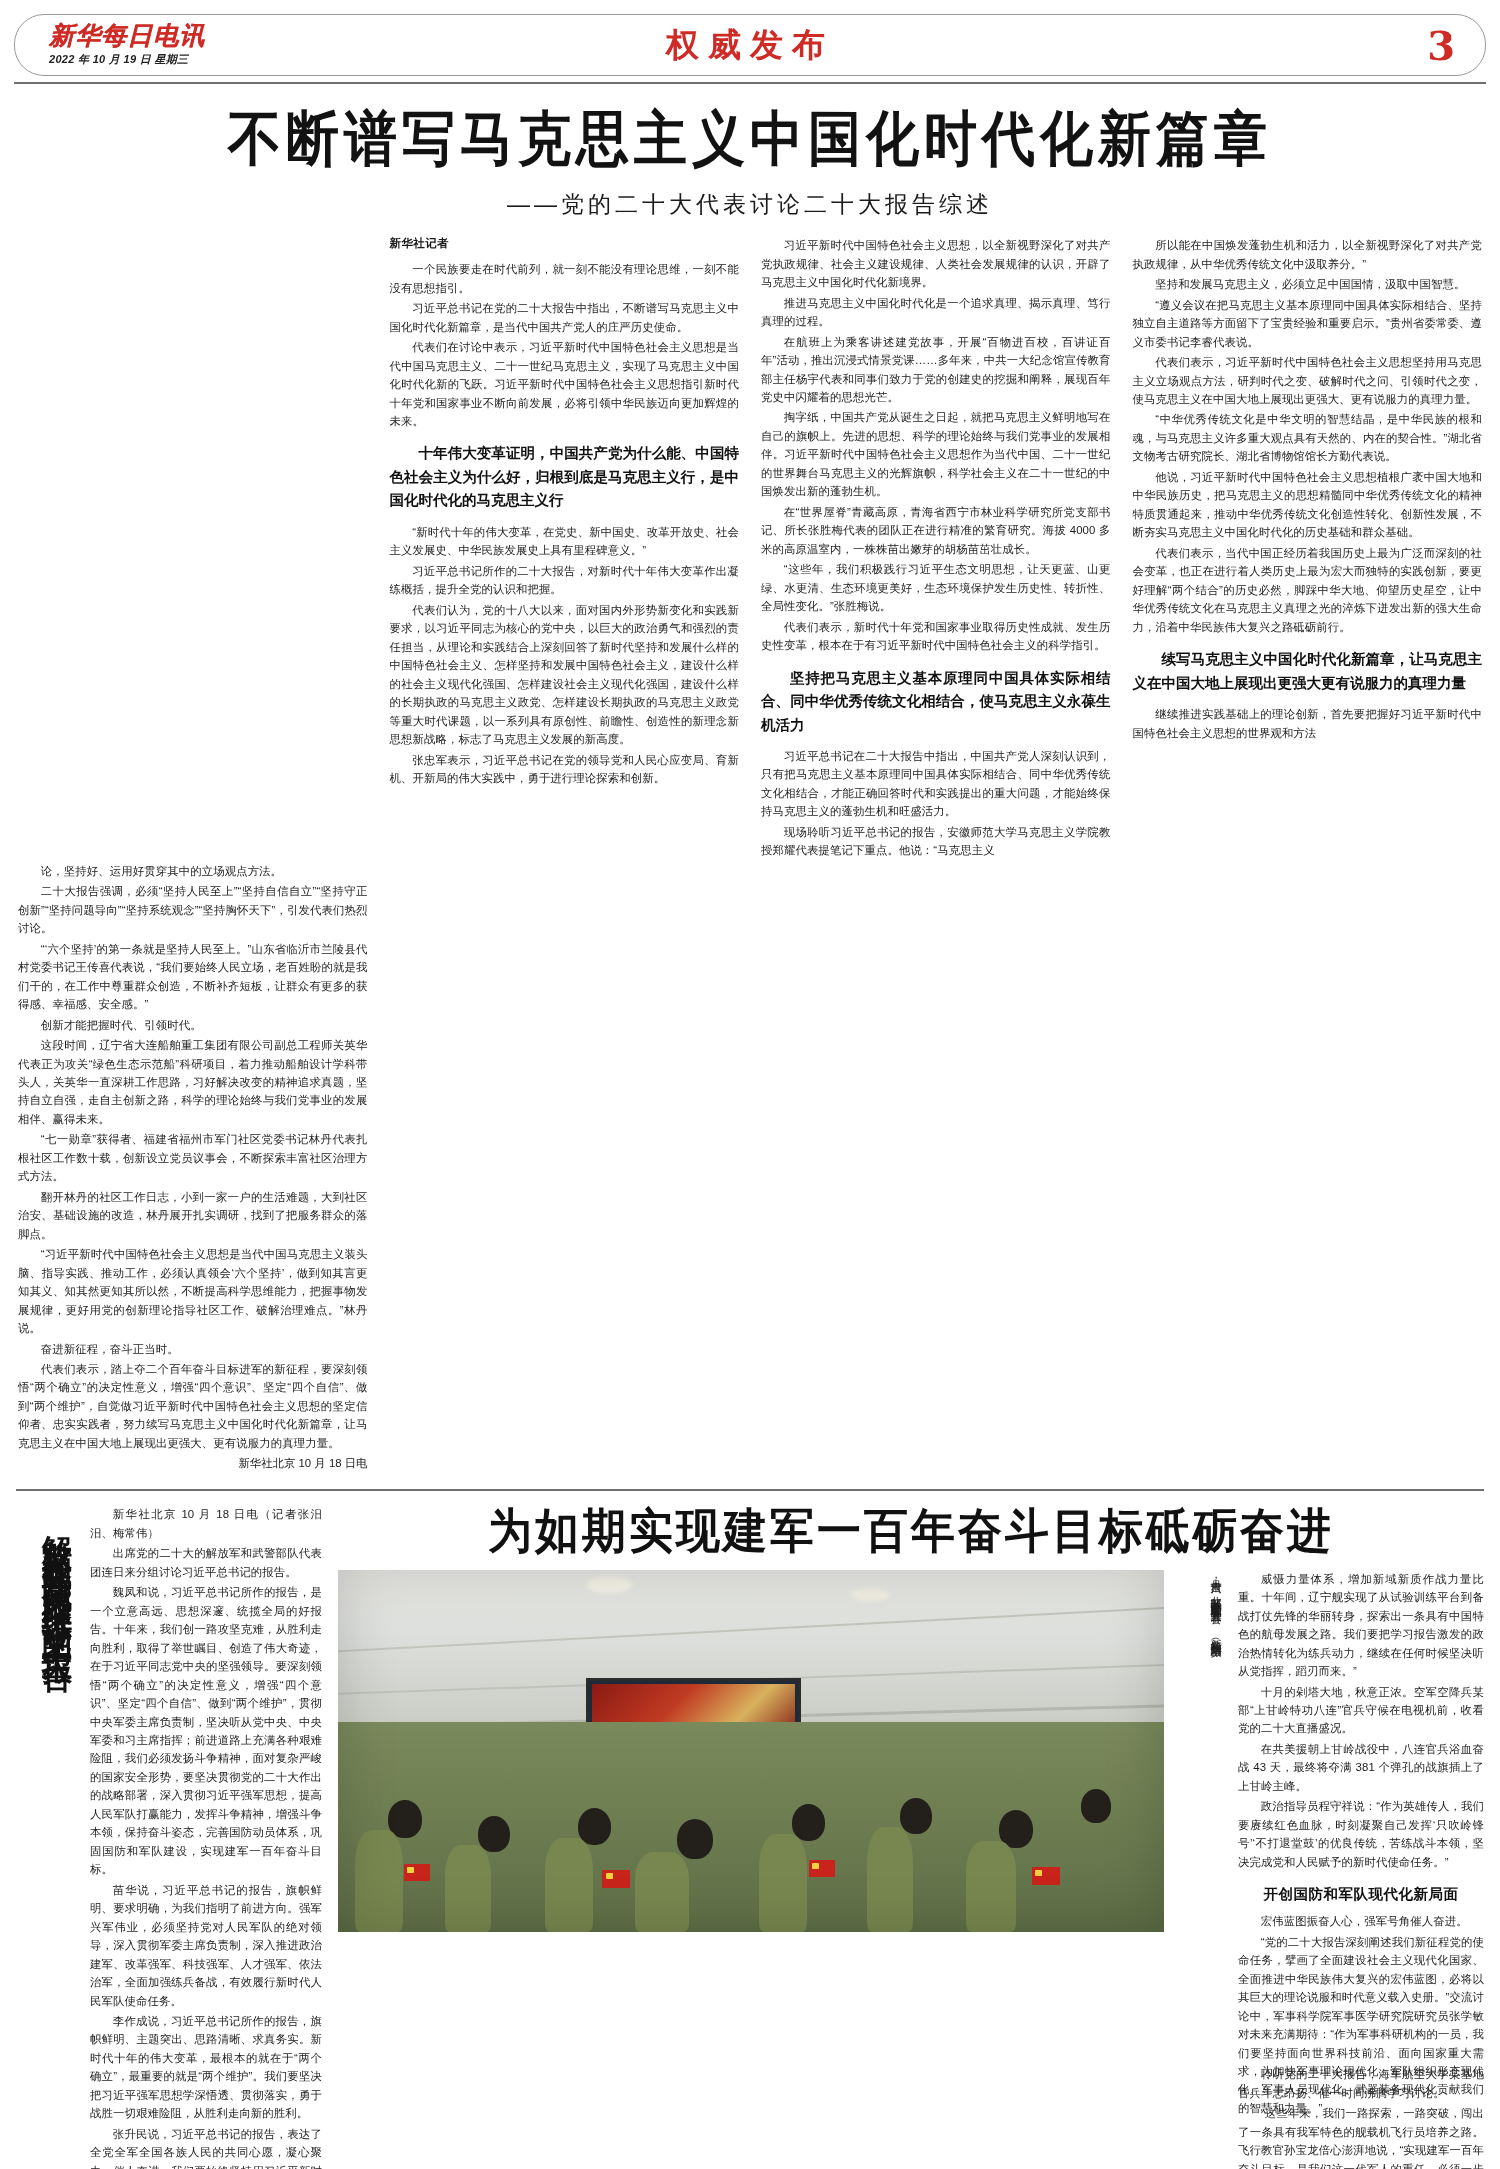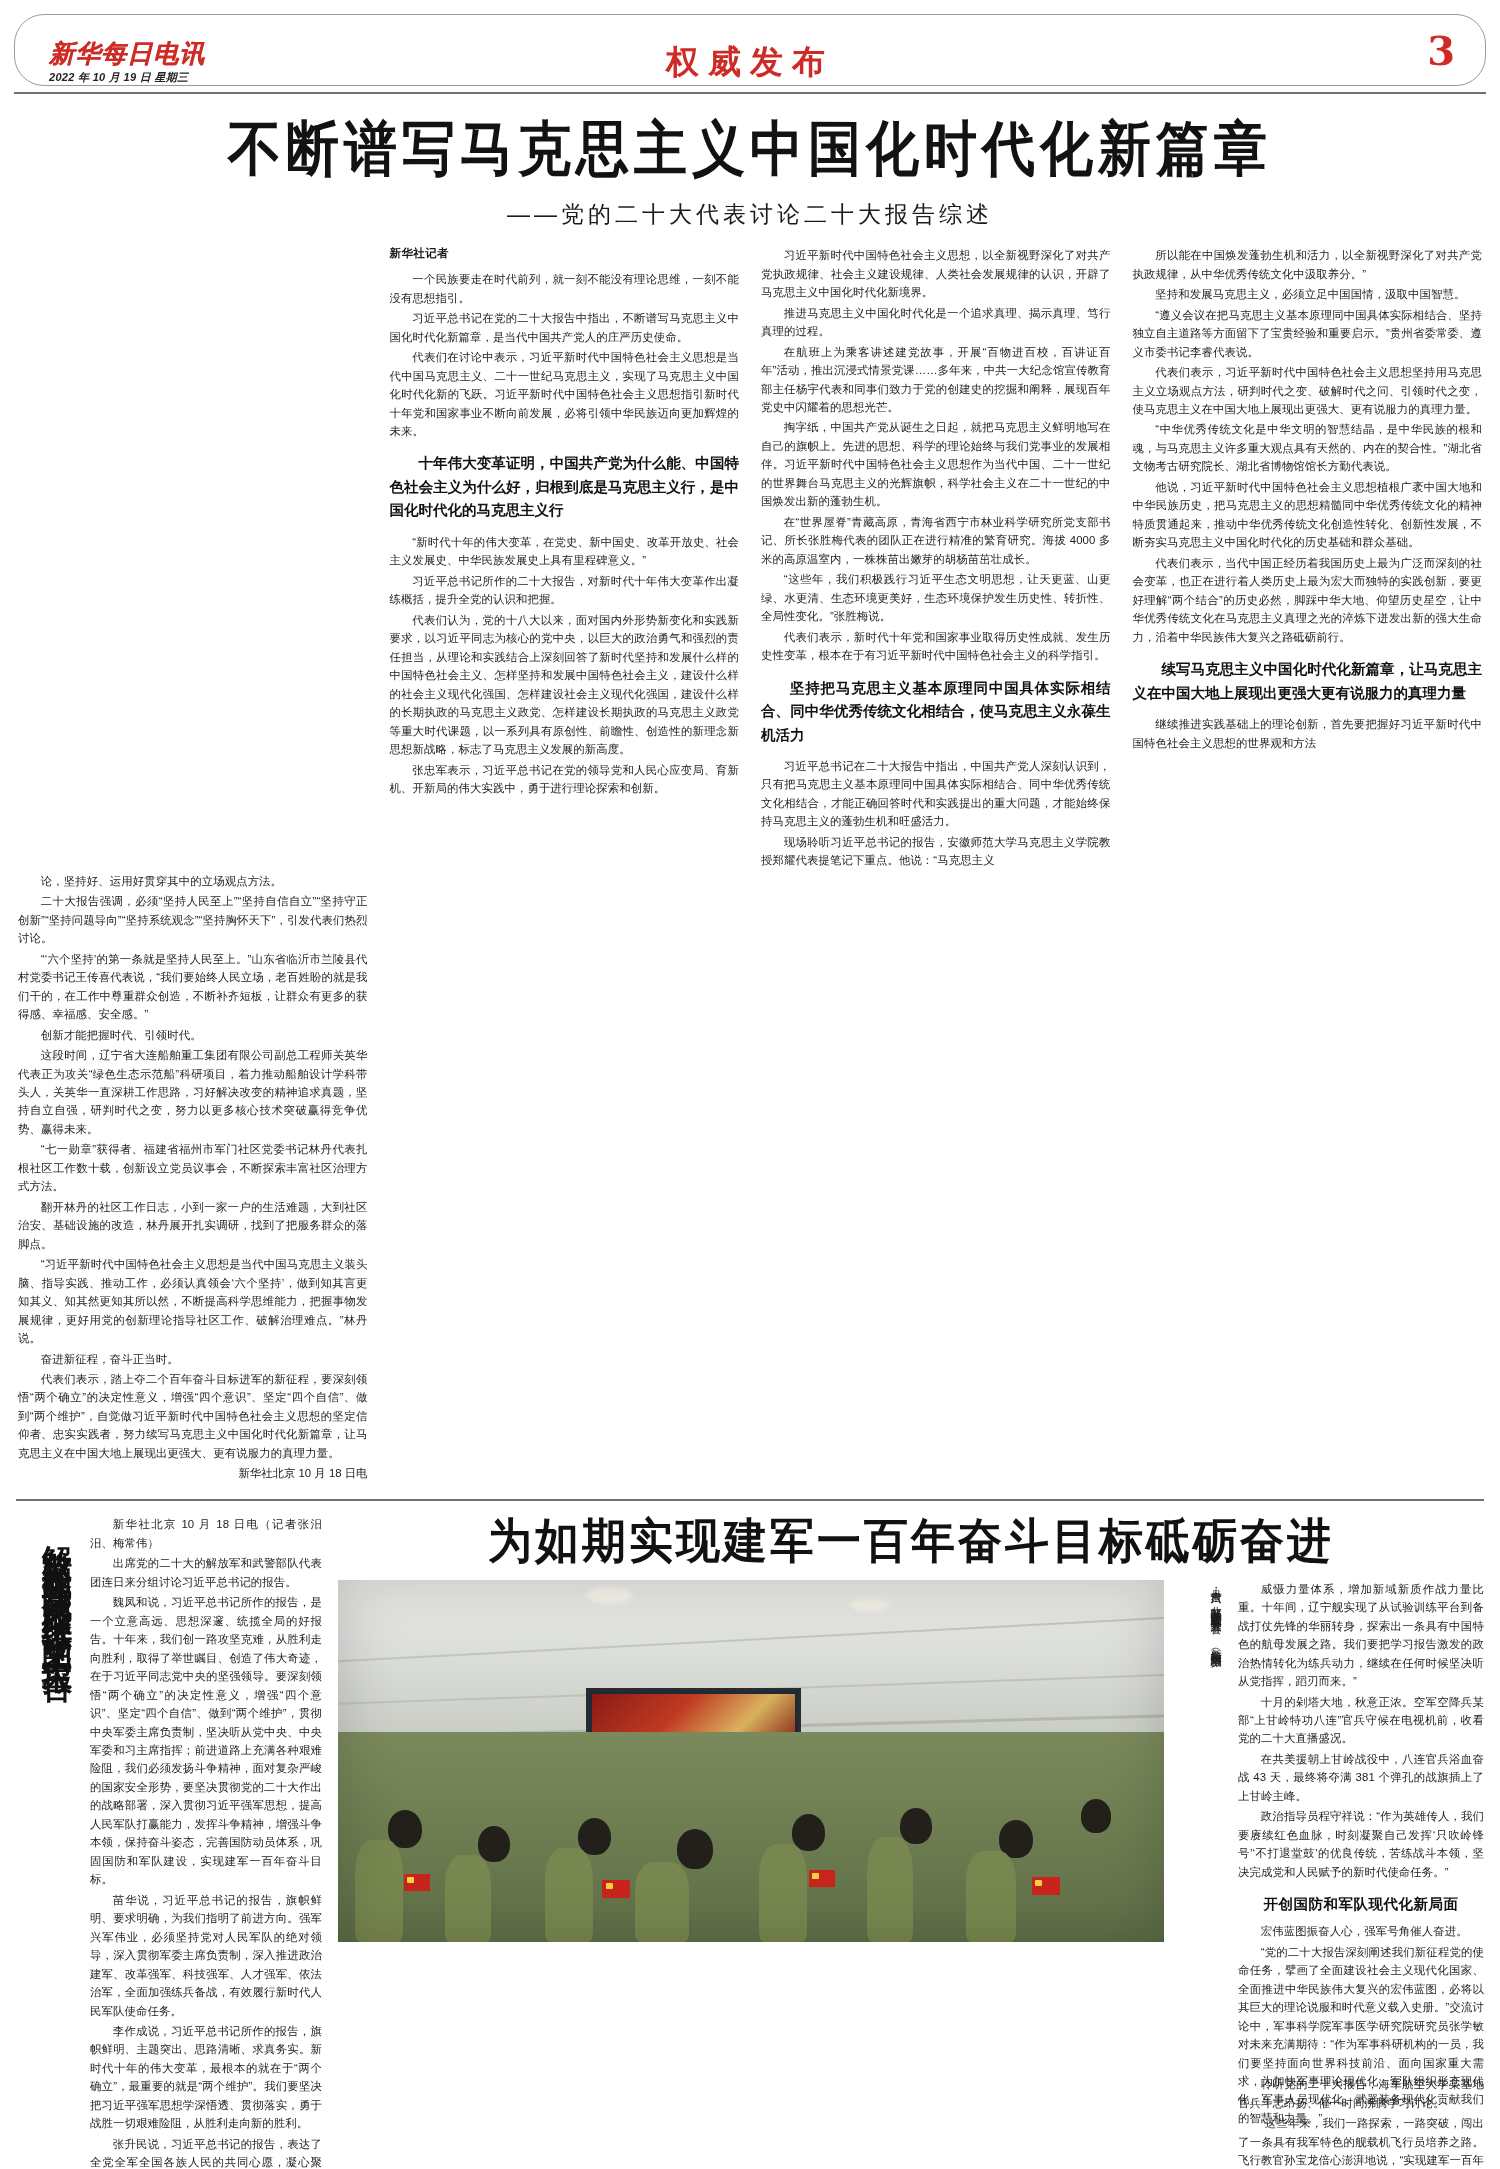--- a/index.html
+++ b/index.html
@@ -10,25 +10,25 @@
     font-family:"Liberation Sans","DejaVu Sans",sans-serif;
     color:#1a1a1a;
     overflow:hidden;
   }
   .page { position:relative; width:1500px; height:2169px; padding:0; }
 
   
   .masthead{
     position:relative;
     margin:14px 14px 0 14px;
-    height:72px;
+    height:62px;
     border:1.5px solid #9a9a9a;
     border-radius:30px 30px 30px 30px;
     border-left-color:#9a9a9a;
-    display:flex; align-items:flex-end;
+    display:flex; align-items:center;
     background:#fff;
   }
   .mh-left{ padding-left:34px; display:flex; flex-direction:column; justify-content:center; }
   .mh-logo{
     font-family:"DejaVu Serif","Liberation Serif",serif;
     font-weight:bold; font-size:25px; color:#cf2b26;
     letter-spacing:1px; line-height:1.05;
     font-style:italic;
     text-shadow:0.5px 0 0 #cf2b26;
   }
@@ -251,21 +251,21 @@
         <p class="bt">代表们表示，当代中国正经历着我国历史上最为广泛而深刻的社会变革，也正在进行着人类历史上最为宏大而独特的实践创新，要更好理解“两个结合”的历史必然，脚踩中华大地、仰望历史星空，让中华优秀传统文化在马克思主义真理之光的淬炼下迸发出新的强大生命力，沿着中华民族伟大复兴之路砥砺前行。</p>
         <div class="subhead">续写马克思主义中国化时代化新篇章，让马克思主义在中国大地上展现出更强大更有说服力的真理力量</div>
         <p class="bt">继续推进实践基础上的理论创新，首先要把握好习近平新时代中国特色社会主义思想的世界观和方法</p>
       </div>
 
       <div class="col">
         <p class="bt">论，坚持好、运用好贯穿其中的立场观点方法。</p>
         <p class="bt">二十大报告强调，必须“坚持人民至上”“坚持自信自立”“坚持守正创新”“坚持问题导向”“坚持系统观念”“坚持胸怀天下”，引发代表们热烈讨论。</p>
         <p class="bt">“‘六个坚持’的第一条就是坚持人民至上。”山东省临沂市兰陵县代村党委书记王传喜代表说，“我们要始终人民立场，老百姓盼的就是我们干的，在工作中尊重群众创造，不断补齐短板，让群众有更多的获得感、幸福感、安全感。”</p>
         <p class="bt">创新才能把握时代、引领时代。</p>
-        <p class="bt">这段时间，辽宁省大连船舶重工集团有限公司副总工程师关英华代表正为攻关“绿色生态示范船”科研项目，着力推动船舶设计学科带头人，关英华一直深耕工作思路，习好解决改变的精神追求真题，坚持自立自强，研判时代之变，努力以更多核心技术突破赢得竞争优势、赢得未来。</p>
+        <p class="bt">这段时间，辽宁省大连船舶重工集团有限公司副总工程师关英华代表正为攻关“绿色生态示范船”科研项目，着力推动船舶设计学科带头人，关英华一直深耕工作思路，习好解决改变的精神追求真题，坚持自立自强，走自主创新之路，科学的理论始终与我们党事业的发展相伴、赢得未来。</p>
         <p class="bt">“七一勋章”获得者、福建省福州市军门社区党委书记林丹代表扎根社区工作数十载，创新设立党员议事会，不断探索丰富社区治理方式方法。</p>
         <p class="bt">翻开林丹的社区工作日志，小到一家一户的生活难题，大到社区治安、基础设施的改造，林丹展开扎实调研，找到了把服务群众的落脚点。</p>
         <p class="bt">“习近平新时代中国特色社会主义思想是当代中国马克思主义装头脑、指导实践、推动工作，必须认真领会‘六个坚持’，做到知其言更知其义、知其然更知其所以然，不断提高科学思维能力，把握事物发展规律，更好用党的创新理论指导社区工作、破解治理难点。”林丹说。</p>
         <p class="bt">奋进新征程，奋斗正当时。</p>
         <p class="bt">代表们表示，踏上夺二个百年奋斗目标进军的新征程，要深刻领悟“两个确立”的决定性意义，增强“四个意识”、坚定“四个自信”、做到“两个维护”，自觉做习近平新时代中国特色社会主义思想的坚定信仰者、忠实实践者，努力续写马克思主义中国化时代化新篇章，让马克思主义在中国大地上展现出更强大、更有说服力的真理力量。</p>
         <div class="sig">新华社北京 10 月 18 日电</div>
       </div>
 
     </div>
   </div>

